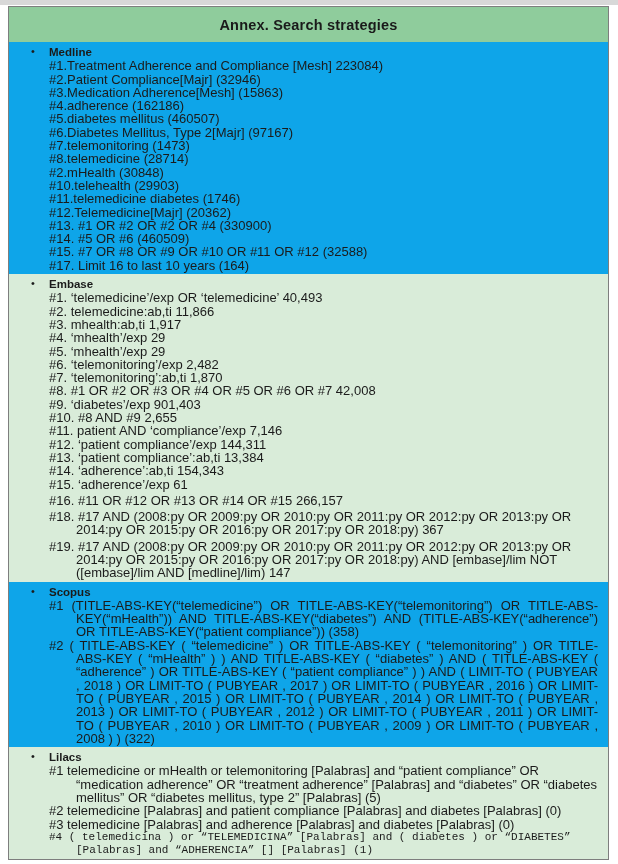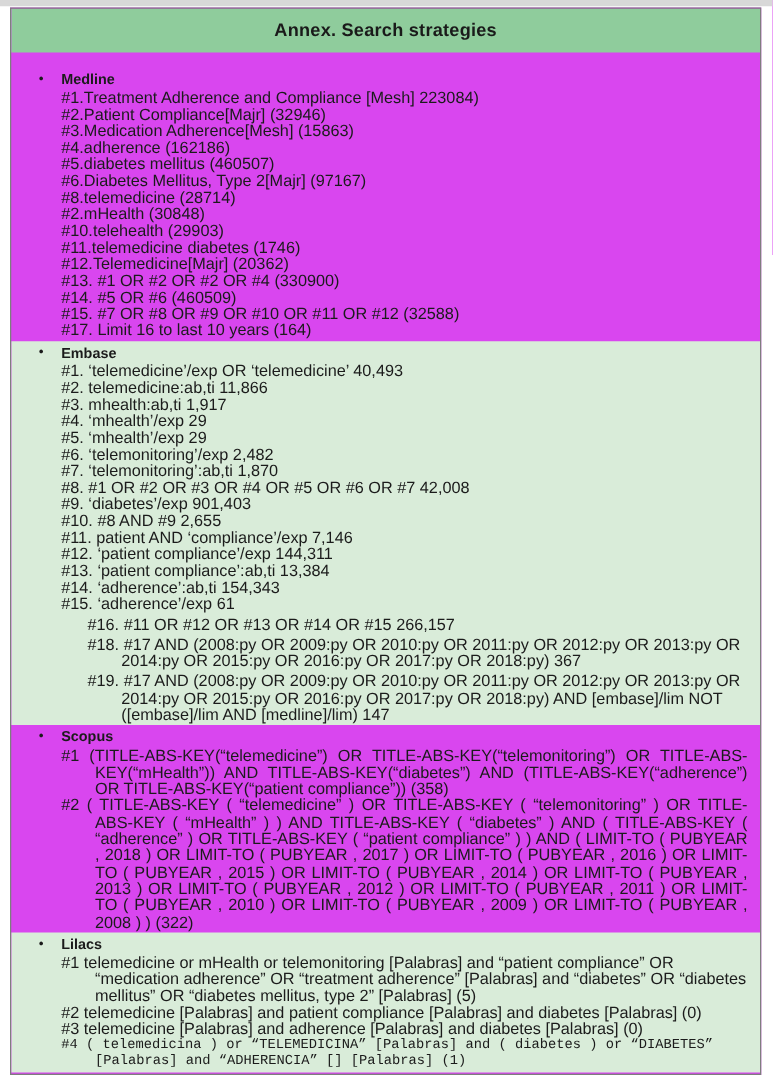--- a/index.html
+++ b/index.html
@@ -7,43 +7,43 @@
     width:618px; height:864px; background:#ffffff; position:relative;
     font-family:"Liberation Sans", sans-serif; color:#1b1b1b;
     -webkit-font-smoothing:antialiased;
   }
   .top-strip {
     position:absolute; top:0; left:0; width:618px; height:5px;
     background:#d8d8d8;
   }
   .frame {
     position:absolute; left:8px; top:6px; width:601px; height:854px;
-    border:1px solid #7e7e7e; background:#d946ef; box-sizing:border-box;
-    display:flex; flex-direction:column; overflow:hidden;gap:12px;
+    border:1px solid #7e7e7e; background:#0ea5e9; box-sizing:border-box;
+    display:flex; flex-direction:column; overflow:hidden;
   }
   .header {
     height:35px; flex:0 0 35px; display:flex; align-items:center; justify-content:center;
   }
   .page-title {
     font-weight:bold; font-size:14.5px; letter-spacing:0.2px; color:#1a1a1a;
   }
   .section { padding:4px 10px 2px 0; }
   .section.last { flex:1 1 auto; }
   .heading-row {
     position:relative; padding-left:40px; font-weight:bold; font-size:11.5px;
     line-height:13.3px;
   }
   .bullet {
     position:absolute; left:22px; top:-1px; font-size:11px; font-weight:normal;
   }
   .item {
     padding-left:67px; text-indent:-27px; font-size:13px; line-height:13.3px;
     hyphens:manual; -webkit-hyphens:manual;
   }
-  .item.gap { margin-top:3px;margin-left:21px; }
+  .item.gap { margin-top:3px; }
   .item.justify { text-align:justify; }
   .item.serif { font-family:Liberation Mono, monospace; font-size:11px; }
 </style>
 </head>
 <body>
 
 <div class="top-strip"></div>
 
 <div class="frame">
   <div class="header" id="header-bar" style="background: rgb(143, 204, 156);">
@@ -51,20 +51,21 @@
   </div>
   <div id="sections">
       <div class="section">
         <div class="heading-row"><span class="bullet">•</span><span>Medline</span></div>
         <div class="item">#1.Treatment Adherence and Compliance [Mesh] 223084)</div>
         <div class="item">#2.Patient Compliance[Majr] (32946)</div>
         <div class="item">#3.Medication Adherence[Mesh] (15863)</div>
         <div class="item">#4.adherence (162186)</div>
         <div class="item">#5.diabetes mellitus (460507)</div>
         <div class="item">#6.Diabetes Mellitus, Type 2[Majr] (97167)</div>
+        <div class="item">#7.telemonitoring (1473)</div>
         <div class="item">#8.telemedicine (28714)</div>
         <div class="item">#2.mHealth (30848)</div>
         <div class="item">#10.telehealth (29903)</div>
         <div class="item">#11.telemedicine diabetes (1746)</div>
         <div class="item">#12.Telemedicine[Majr] (20362)</div>
         <div class="item">#13. #1 OR #2 OR #2 OR #4 (330900)</div>
         <div class="item">#14. #5 OR #6 (460509)</div>
         <div class="item">#15. #7 OR #8 OR #9 OR #10 OR #11 OR #12 (32588)</div>
         <div class="item">#17. Limit 16 to last 10 years (164)</div>
       </div>

